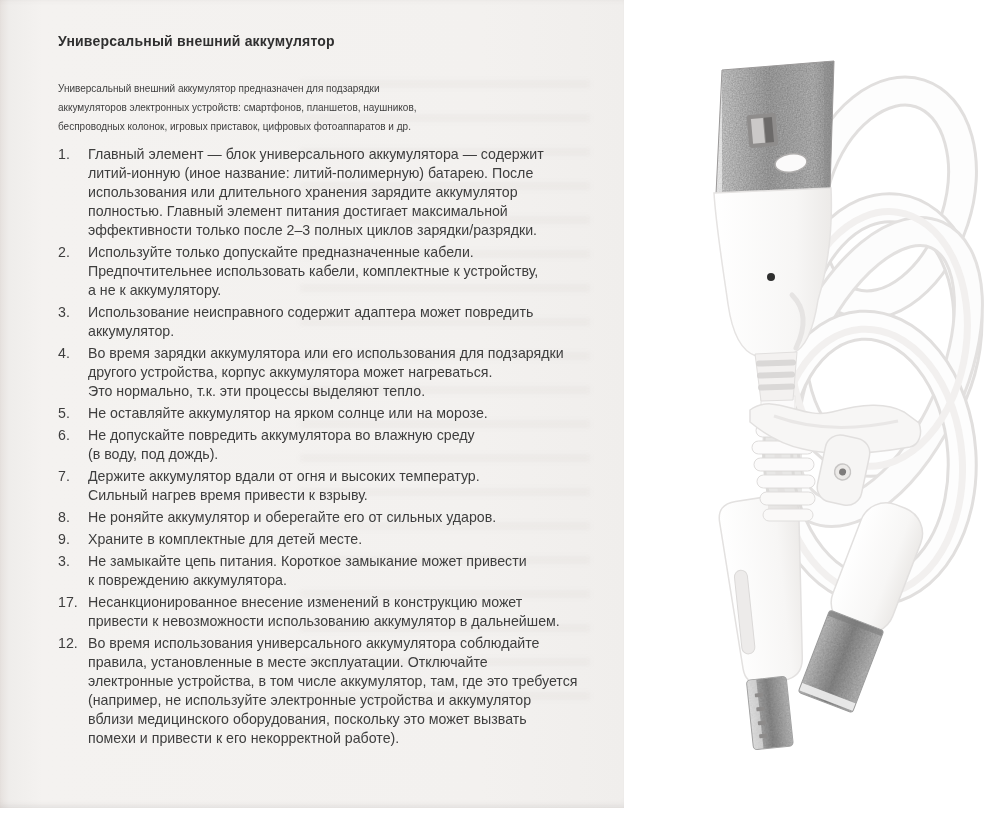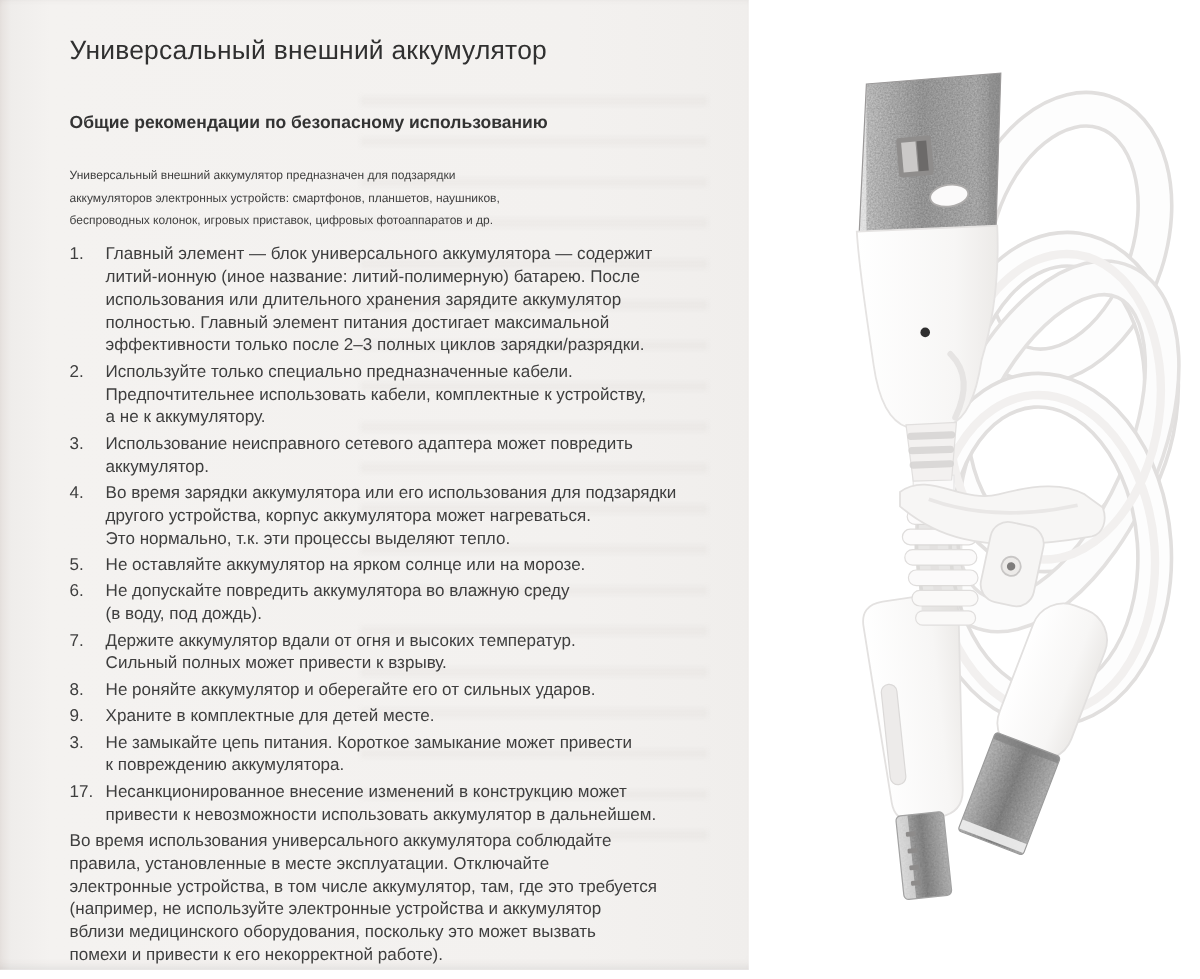--- a/index.html
+++ b/index.html
@@ -11,21 +11,21 @@
   
   .sheet{
     position:absolute;left:0;top:0;width:624px;height:808px;
     background:linear-gradient(90deg,#e6e1de 0px,#efedeb 9px,#f4f2f0 42px,#f3f1ef 480px,#f0eeec 624px);
     box-shadow:inset 0 -7px 9px -7px rgba(90,80,75,.18), inset 0 4px 6px -5px rgba(90,80,75,.10);
   }
   .content{
     position:absolute;left:58px;top:28px;width:520px;color:#3e3e3e;
   }
   .doc-title{
-    margin:0;font-size:22px;line-height:27px;font-weight:400;color:#303030;letter-spacing:.2px;
+    margin:0;font-size:14px;line-height:27px;font-weight:700;color:#303030;letter-spacing:.2px;
   }
   .doc-subtitle{
     margin:39px 0 0;font-size:14.6px;line-height:19px;font-weight:700;color:#333333;
   }
   .doc-intro{
     margin:24px 0 0;font-size:10px;line-height:19px;white-space:pre-line;
   }
   .doc-list{
     margin:9px 0 0;padding:0;list-style:none;
   }
@@ -47,83 +47,83 @@
   }
   .photo svg{display:block;}
 </style>
 </head>
 <body>
 
 <div class="sheet">
   <div class="bleed"></div>
   <div class="content">
     <h1 class="doc-title">Универсальный внешний аккумулятор</h1>
-    <h2 class="doc-subtitle">Общие рекомендации по безопасному использованию</h2>
     <p class="doc-intro">Универсальный внешний аккумулятор предназначен для подзарядки
 аккумуляторов электронных устройств: смартфонов, планшетов, наушников,
 беспроводных колонок, игровых приставок, цифровых фотоаппаратов и др.</p>
     <ol class="doc-list">
       <li class="doc-item">
           <span class="num">1.</span>
           <span class="itext">Главный элемент — блок универсального аккумулятора — содержит
 литий-ионную (иное название: литий-полимерную) батарею. После
 использования или длительного хранения зарядите аккумулятор
 полностью. Главный элемент питания достигает максимальной
 эффективности только после 2–3 полных циклов зарядки/разрядки.</span>
         </li>
       <li class="doc-item">
           <span class="num">2.</span>
-          <span class="itext">Используйте только специально предназначенные кабели.
+          <span class="itext">Используйте только допускайте предназначенные кабели.
 Предпочтительнее использовать кабели, комплектные к устройству,
 а не к аккумулятору.</span>
         </li>
       <li class="doc-item">
           <span class="num">3.</span>
-          <span class="itext">Использование неисправного сетевого адаптера может повредить
+          <span class="itext">Использование неисправного содержит адаптера может повредить
 аккумулятор.</span>
         </li>
       <li class="doc-item">
           <span class="num">4.</span>
           <span class="itext">Во время зарядки аккумулятора или его использования для подзарядки
 другого устройства, корпус аккумулятора может нагреваться.
 Это нормально, т.к. эти процессы выделяют тепло.</span>
         </li>
       <li class="doc-item">
           <span class="num">5.</span>
           <span class="itext">Не оставляйте аккумулятор на ярком солнце или на морозе.</span>
         </li>
       <li class="doc-item">
           <span class="num">6.</span>
           <span class="itext">Не допускайте повредить аккумулятора во влажную среду
 (в воду, под дождь).</span>
         </li>
       <li class="doc-item">
           <span class="num">7.</span>
           <span class="itext">Держите аккумулятор вдали от огня и высоких температур.
-Сильный полных может привести к взрыву.</span>
+Сильный нагрев время привести к взрыву.</span>
         </li>
       <li class="doc-item">
           <span class="num">8.</span>
           <span class="itext">Не роняйте аккумулятор и оберегайте его от сильных ударов.</span>
         </li>
       <li class="doc-item">
           <span class="num">9.</span>
           <span class="itext">Храните в комплектные для детей месте.</span>
         </li>
       <li class="doc-item">
           <span class="num">3.</span>
           <span class="itext">Не замыкайте цепь питания. Короткое замыкание может привести
 к повреждению аккумулятора.</span>
         </li>
       <li class="doc-item">
           <span class="num">17.</span>
           <span class="itext">Несанкционированное внесение изменений в конструкцию может
-привести к невозможности использовать аккумулятор в дальнейшем.</span>
-        </li>
-      <li class="doc-item">
+привести к невозможности использованию аккумулятор в дальнейшем.</span>
+        </li>
+      <li class="doc-item">
+          <span class="num">12.</span>
           <span class="itext">Во время использования универсального аккумулятора соблюдайте
 правила, установленные в месте эксплуатации. Отключайте
 электронные устройства, в том числе аккумулятор, там, где это требуется
 (например, не используйте электронные устройства и аккумулятор
 вблизи медицинского оборудования, поскольку это может вызвать
 помехи и привести к его некорректной работе).</span>
         </li>
     </ol>
   </div>
 </div>

